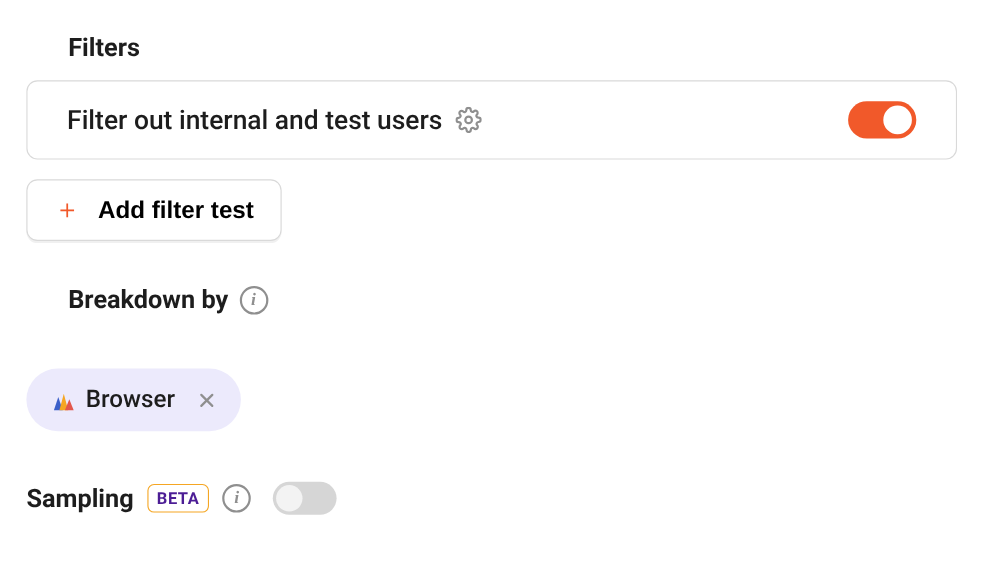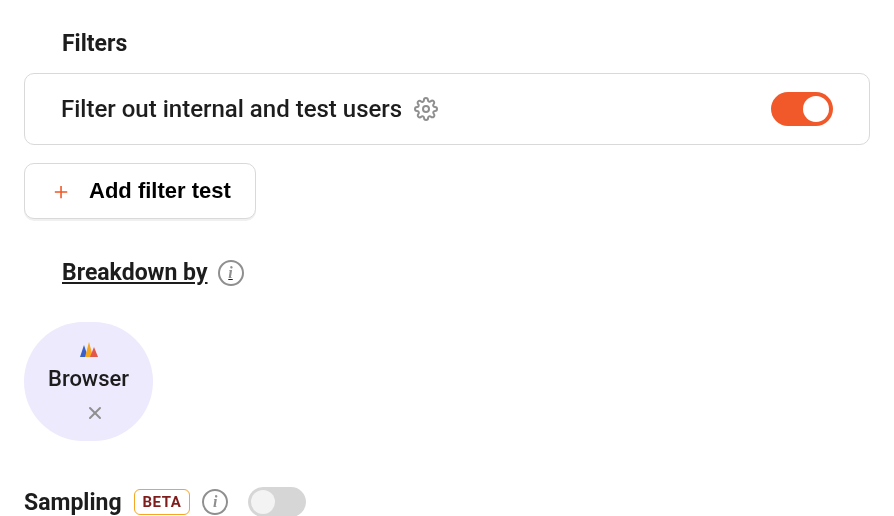--- a/index.html
+++ b/index.html
@@ -66,21 +66,21 @@
     background: #fff;
     cursor: pointer;
     box-shadow: 0 2px 0 rgba(0,0,0,0.06);
   }
   .plus-icon {
     color: #f1592a;
     font-size: 24px;
     font-weight: 400;
     line-height: 1;
   }
-  .breakdown-section { margin-top: 40px; text-decoration: underline; }
+  .breakdown-section { margin-top: 40px; }
   .info-icon {
     width: 26px;
     height: 26px;
     border: 2.5px solid #8f8f8f;
     border-radius: 50%;
     display: inline-flex;
     align-items: center;
     justify-content: center;
     color: #8f8f8f;
     font-size: 16px;
@@ -90,22 +90,21 @@
   }
   .chip {
     display: inline-flex;
     align-items: center;
     gap: 10px;
     background: #eceafc;
     border-radius: 999px;
     padding: 16px 24px;
     font-size: 22px;
     font-weight: 500;
-    margin-top: 20px;
-    flex-direction: column;
+    margin-top: 33px;
   }
   .chip .close {
     color: #8f8f8f;
     font-size: 20px;
     cursor: pointer;
     margin-left: 12px;
   }
   .browser-icon {
     width: 20px;
     height: 18px;
@@ -117,21 +116,21 @@
     align-items: center;
     gap: 12px;
   }
   .sampling-title {
     font-size: 23px;
     font-weight: 700;
     text-align: center;
   }
   .beta-badge {
     border: 1.5px solid #f5a623;
-    color: #7f1d1d;
+    color: #4c1d95;
     font-size: 15px;
     font-weight: 700;
     padding: 3px 8px;
     border-radius: 6px;
     letter-spacing: 0.5px;
   }
   .small-toggle {
     width: 58px;
     height: 30px;
     border-radius: 15px;

